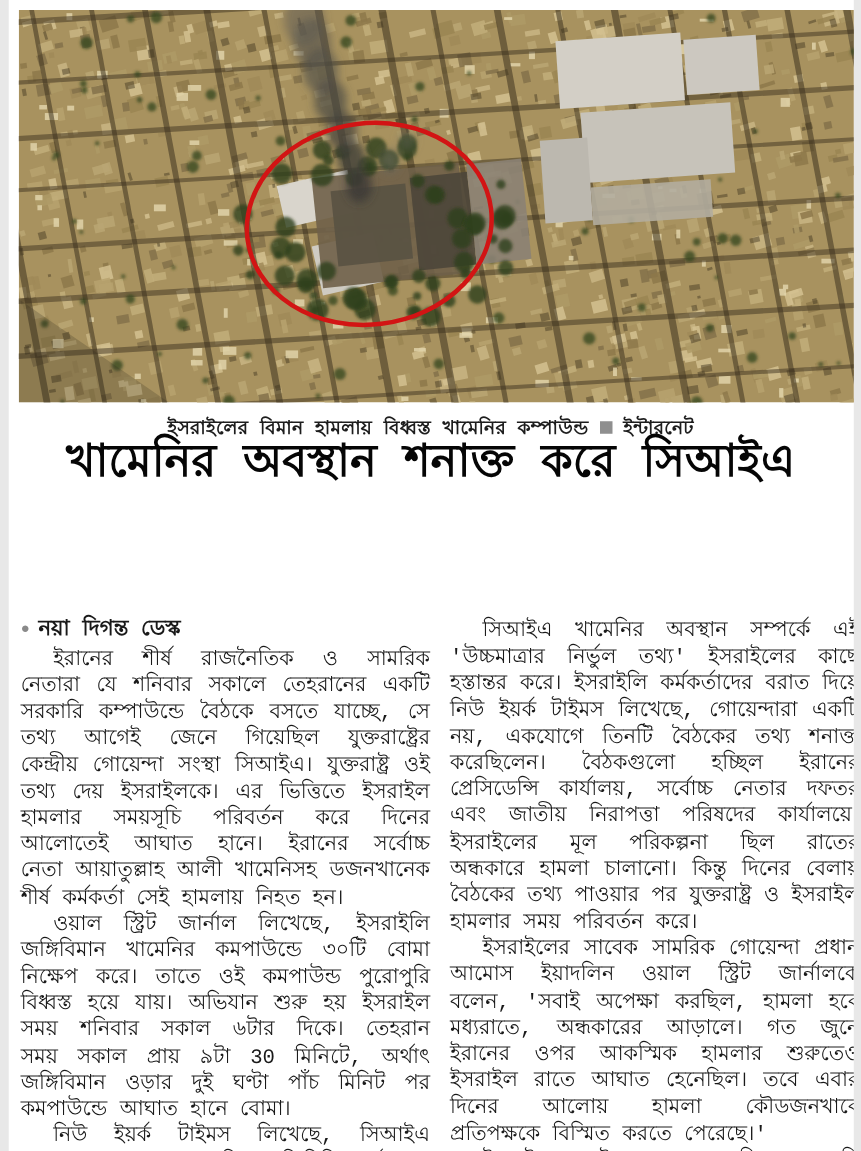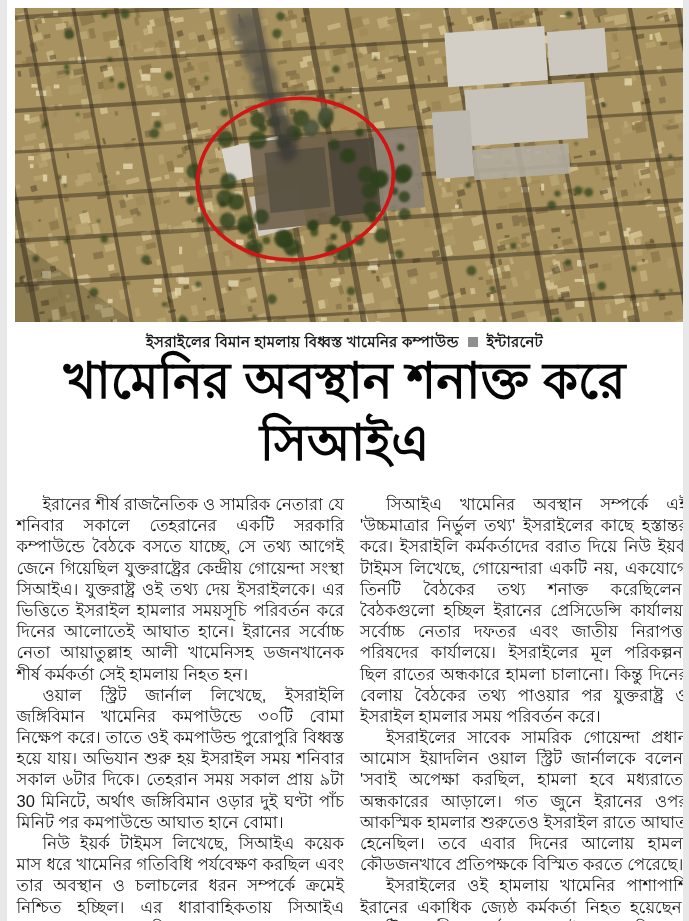--- a/index.html
+++ b/index.html
@@ -1,29 +1,29 @@
 <!DOCTYPE html>
 <html><head>
 <meta charset="utf-8">
 <style>
   html,body{margin:0;padding:0;background:#e8e8e8;}
   .page{
     position:relative;width:676px;height:921px;margin:0 auto;background:#ffffff;
-    font-family:Liberation Sans, sans-serif;color:#111;overflow:hidden;
+    font-family:Liberation Mono, monospace;color:#111;overflow:hidden;
   }
   .photo{position:absolute;left:8px;top:8px;width:673px;height:314px;}
   .photo svg{display:block;width:100%;height:100%;}
   .caption{
     position:absolute;top:330px;left:0;width:100%;text-align:center;
     font-size:15px;font-weight:bold;color:#1d1d1d;letter-spacing:.2px;
   }
   .caption .sq{display:inline-block;width:10px;height:10px;background:#8f8f8f;margin:0 9px 0 9px;}
   .headline{
     position:absolute;top:350px;left:0;width:100%;margin:0;text-align:center;
-    font-weight:700;font-size:50px;line-height:1.24;color:#050505;
+    font-weight:700;font-size:36px;line-height:1.24;color:#050505;
   }
   .body-text{
     position:absolute;top:494px;left:10px;width:671px;display:flex;gap:16px;
   }
   .col{flex:1;font-size:16.5px;line-height:1.285;text-align:justify;color:#191919;}
   .col p{margin:0;text-indent:26px;}
   .byline{font-weight:bold;font-size:17px;text-indent:0 !important;margin:0 0 1px 0 !important;}
   .byline .dot{color:#8a8a8a;font-size:12px;vertical-align:2px;margin-right:7px;}
 </style>
 </head>
@@ -1316,20 +1316,21 @@
   <div class="caption">
     <span>ইসরাইলের বিমান হামলায় বিধ্বস্ত খামেনির কম্পাউন্ড</span><span class="sq"></span><span>ইন্টারনেট</span>
   </div>
 
   <h1 class="headline">
     <span>খামেনির অবস্থান শনাক্ত করে সিআইএ</span><br>
   </h1>
 
   <div class="body-text">
     <div class="col">
+      <p class="byline"><span class="dot">●</span><span>নয়া দিগন্ত ডেস্ক</span></p>
       <p>ইরানের শীর্ষ রাজনৈতিক ও সামরিক নেতারা যে শনিবার সকালে তেহরানের একটি সরকারি কম্পাউন্ডে বৈঠকে বসতে যাচ্ছে, সে তথ্য আগেই জেনে গিয়েছিল যুক্তরাষ্ট্রের কেন্দ্রীয় গোয়েন্দা সংস্থা সিআইএ। যুক্তরাষ্ট্র ওই তথ্য দেয় ইসরাইলকে। এর ভিত্তিতে ইসরাইল হামলার সময়সূচি পরিবর্তন করে দিনের আলোতেই আঘাত হানে। ইরানের সর্বোচ্চ নেতা আয়াতুল্লাহ আলী খামেনিসহ ডজনখানেক শীর্ষ কর্মকর্তা সেই হামলায় নিহত হন।</p>
       <p>ওয়াল স্ট্রিট জার্নাল লিখেছে, ইসরাইলি জঙ্গিবিমান খামেনির কমপাউন্ডে ৩০টি বোমা নিক্ষেপ করে। তাতে ওই কমপাউন্ড পুরোপুরি বিধ্বস্ত হয়ে যায়। অভিযান শুরু হয় ইসরাইল সময় শনিবার সকাল ৬টার দিকে। তেহরান সময় সকাল প্রায় ৯টা 30 মিনিটে, অর্থাৎ জঙ্গিবিমান ওড়ার দুই ঘণ্টা পাঁচ মিনিট পর কমপাউন্ডে আঘাত হানে বোমা।</p>
       <p>নিউ ইয়র্ক টাইমস লিখেছে, সিআইএ কয়েক মাস ধরে খামেনির গতিবিধি পর্যবেক্ষণ করছিল এবং তার অবস্থান ও চলাচলের ধরন সম্পর্কে ক্রমেই নিশ্চিত হচ্ছিল। এর ধারাবাহিকতায় সিআইএ জানতে পারে, শনিবার সকালে তেহরানের কেন্দ্রস্থলে একটি কম্পাউন্ডে শীর্ষ ইরানি কর্মকর্তাদের বৈঠক হবে। সবচেয়ে গুরুত্বপূর্ণ বিষয় হলো, সেখানে উপস্থিত থাকবেন খামেনি।</p>
     </div>
     <div class="col">
       <p>সিআইএ খামেনির অবস্থান সম্পর্কে এই 'উচ্চমাত্রার নির্ভুল তথ্য' ইসরাইলের কাছে হস্তান্তর করে। ইসরাইলি কর্মকর্তাদের বরাত দিয়ে নিউ ইয়র্ক টাইমস লিখেছে, গোয়েন্দারা একটি নয়, একযোগে তিনটি বৈঠকের তথ্য শনাক্ত করেছিলেন। বৈঠকগুলো হচ্ছিল ইরানের প্রেসিডেন্সি কার্যালয়, সর্বোচ্চ নেতার দফতর এবং জাতীয় নিরাপত্তা পরিষদের কার্যালয়ে। ইসরাইলের মূল পরিকল্পনা ছিল রাতের অন্ধকারে হামলা চালানো। কিন্তু দিনের বেলায় বৈঠকের তথ্য পাওয়ার পর যুক্তরাষ্ট্র ও ইসরাইল হামলার সময় পরিবর্তন করে।</p>
       <p>ইসরাইলের সাবেক সামরিক গোয়েন্দা প্রধান আমোস ইয়াদলিন ওয়াল স্ট্রিট জার্নালকে বলেন, 'সবাই অপেক্ষা করছিল, হামলা হবে মধ্যরাতে, অন্ধকারের আড়ালে। গত জুনে ইরানের ওপর আকস্মিক হামলার শুরুতেও ইসরাইল রাতে আঘাত হেনেছিল। তবে এবার দিনের আলোয় হামলা কৌডজনখাবে প্রতিপক্ষকে বিস্মিত করতে পেরেছে।'</p>
       <p>ইসরাইলের ওই হামলায় খামেনির পাশাপাশি ইরানের একাধিক জ্যেষ্ঠ কর্মকর্তা নিহত হয়েছেন। দেশটির রাষ্ট্রীয় বার্তা সংস্থা ইরনা জানিয়েছে, ইরানের সামরিক পরিষদের প্রধান ও খামেনির শীর্ষ নিরাপত্তা উপদেষ্টা রিয়ার অ্যাডমিরাল আলী শামখানি এবং বিপ্লবী গার্ড কোরের কমান্ডার মেজর জেনারেল মোহাম্মদ পাকপুরও নিহত হয়েছেন।</p>
     </div>
   </div>

